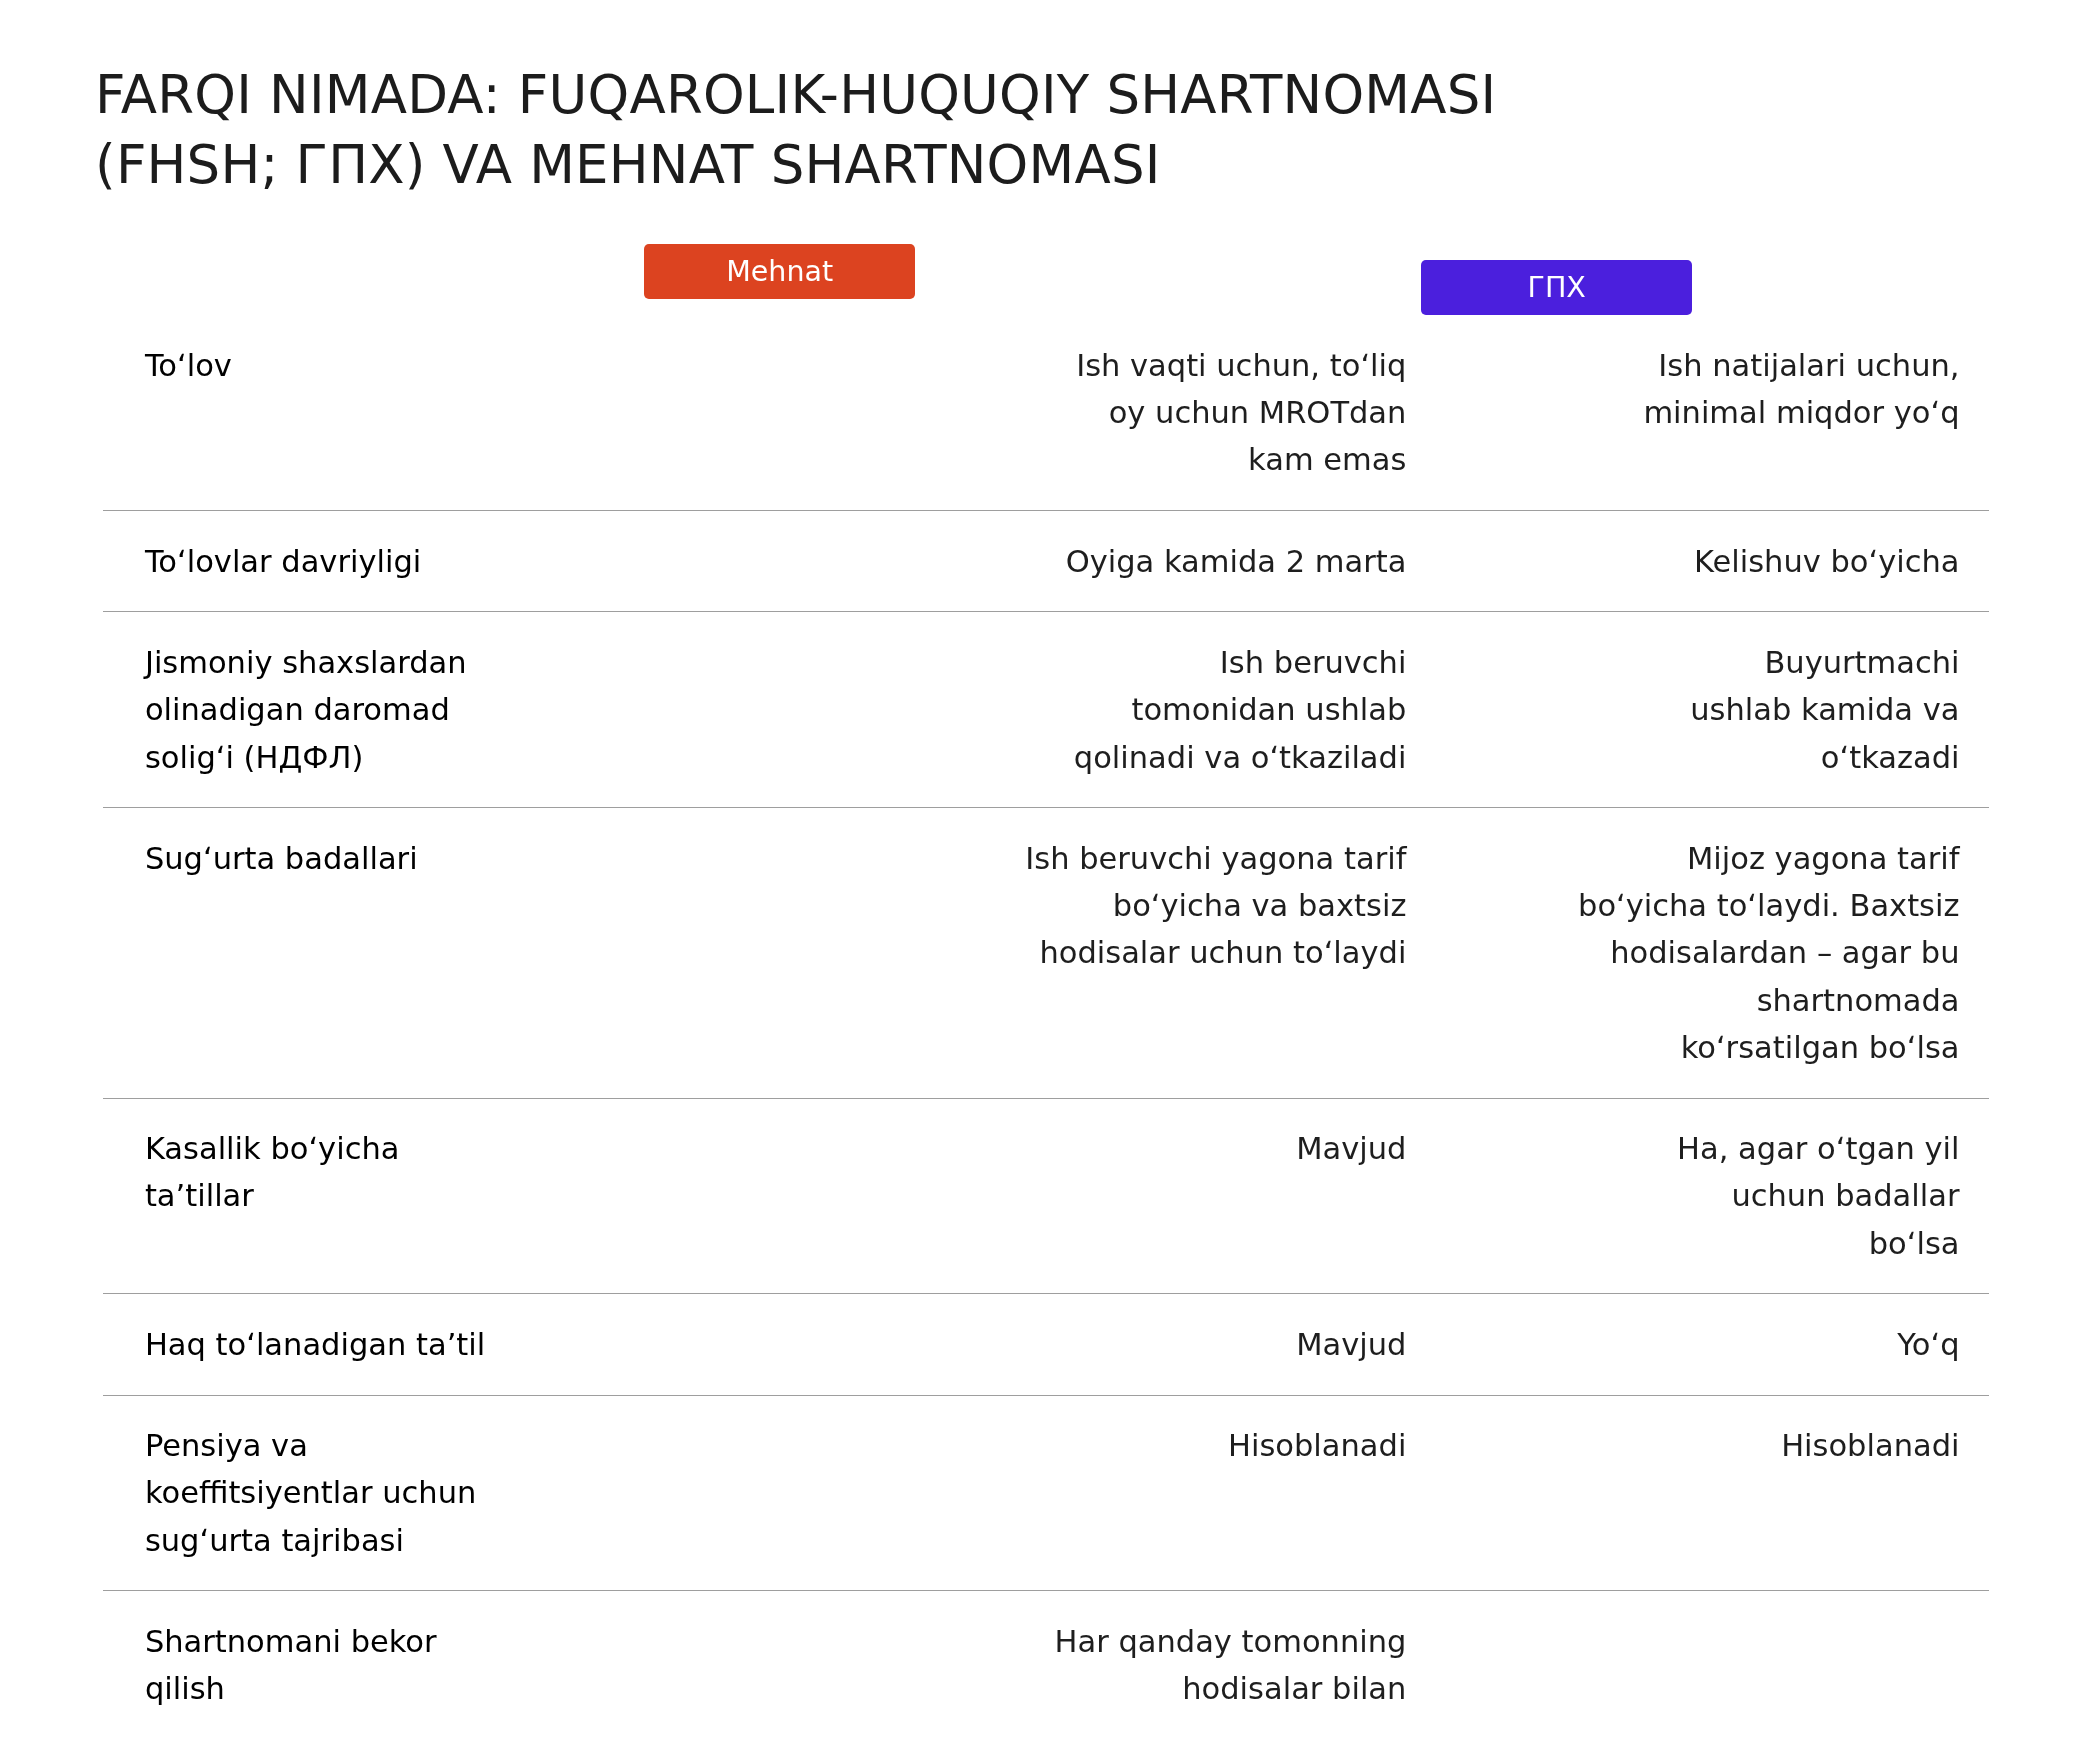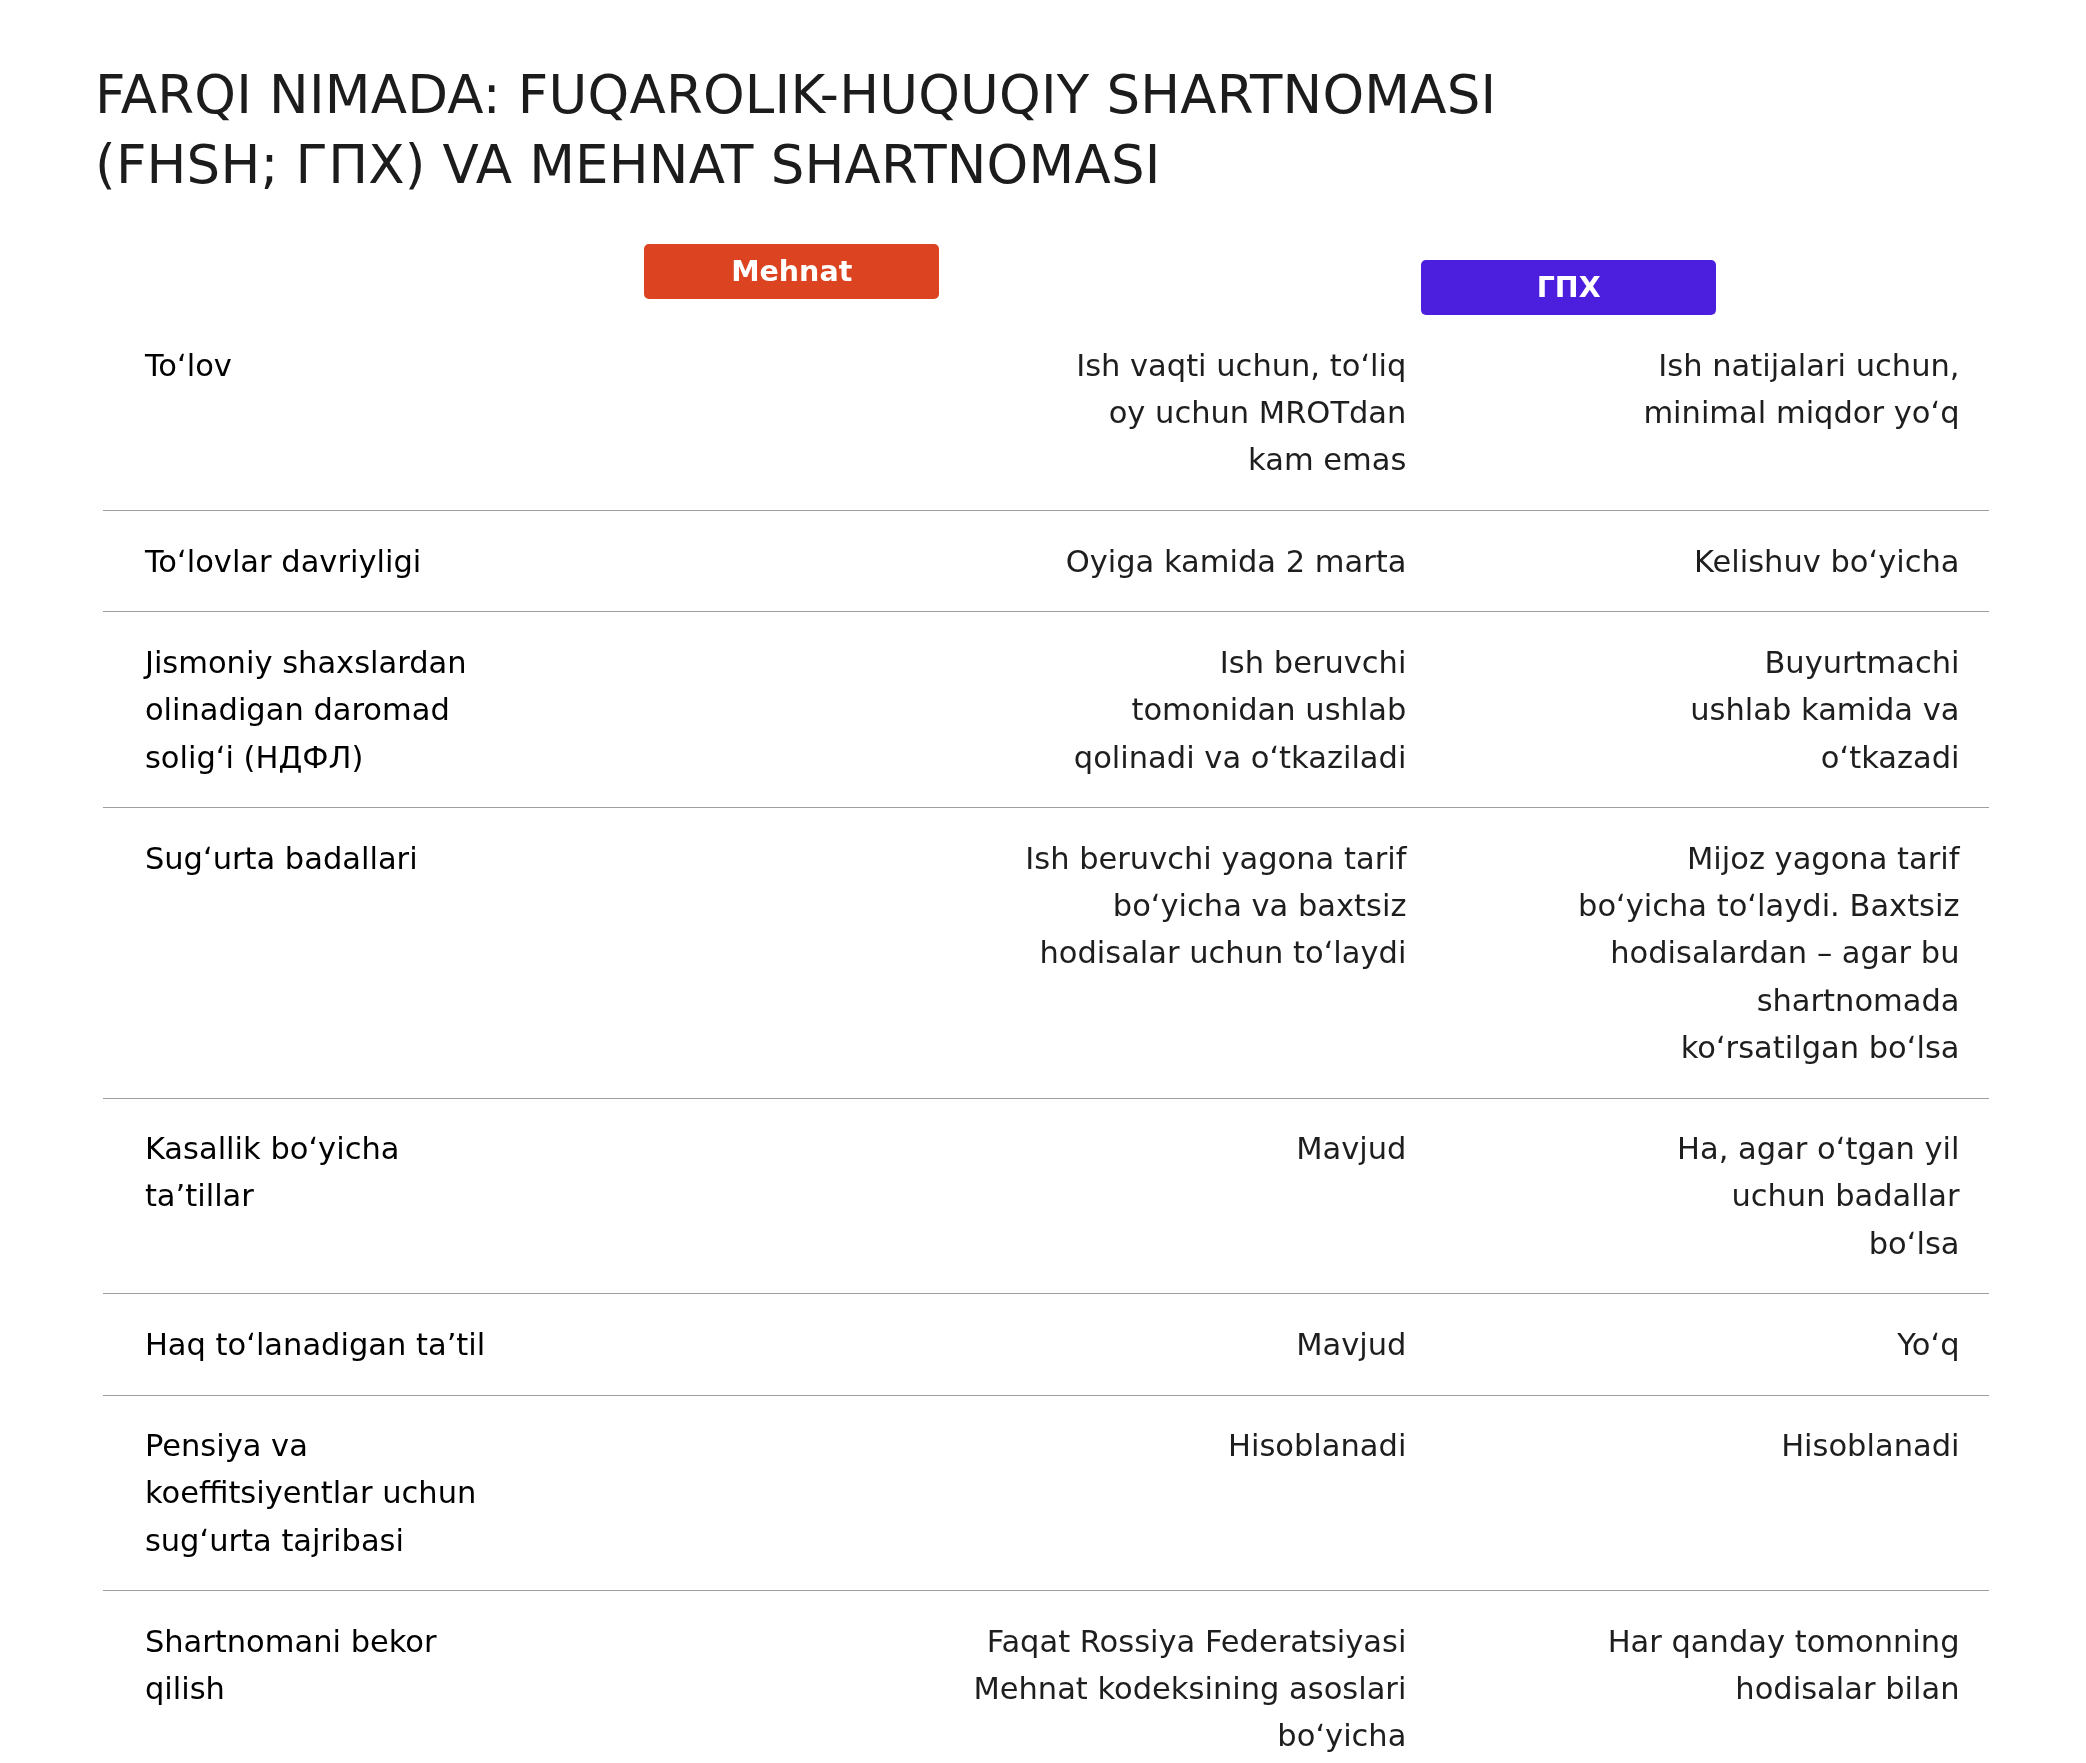--- a/index.html
+++ b/index.html
@@ -29,31 +29,30 @@
   .table {
     margin-left: 7.9px; 
     margin-top: 28.5px;
   }
   .badges-row {
     display: grid;
     grid-template-columns: 556px 777px 1fr;
     align-items: center;
   }
   .badge {
-    width: 295px;
+    width: 271px;
     height: 55px;
     margin-left: -14.7px;
     border-radius: 4.9px;
     display: flex;
     align-items: center;
     justify-content: center;
     font-size: 28.5px;
     color: #ffffff;
     box-sizing: border-box;
-    font-weight: bold;
   }
   .rows .row {
     display: grid;
     grid-template-columns: 556px 777px 1fr;
     padding: 26.5px 0;
     border-bottom: 1.5px solid #9e9e9e;
   }
   .rows .row:last-child {
     border-bottom: none;
   }
@@ -150,22 +149,19 @@
     <div class="cell cell-label">Pensiya va
 koeffitsiyentlar uchun
 sugʻurta tajribasi</div>
     <div class="cell cell-mehnat">Hisoblanadi</div>
     <div class="cell cell-gph">Hisoblanadi</div>
   </div>
 
   <div class="row">
     <div class="cell cell-label">Shartnomani bekor
 qilish</div>
-    <div class="cell cell-mehnat">Faqat Rossiya Federatsiyasi
-Mehnat kodeksining asoslari
-boʻyicha</div>
     <div class="cell cell-gph">Har qanday tomonning
 hodisalar bilan</div>
   </div>
 </div>
   </div>
 </div>
 
 
 </body></html>

